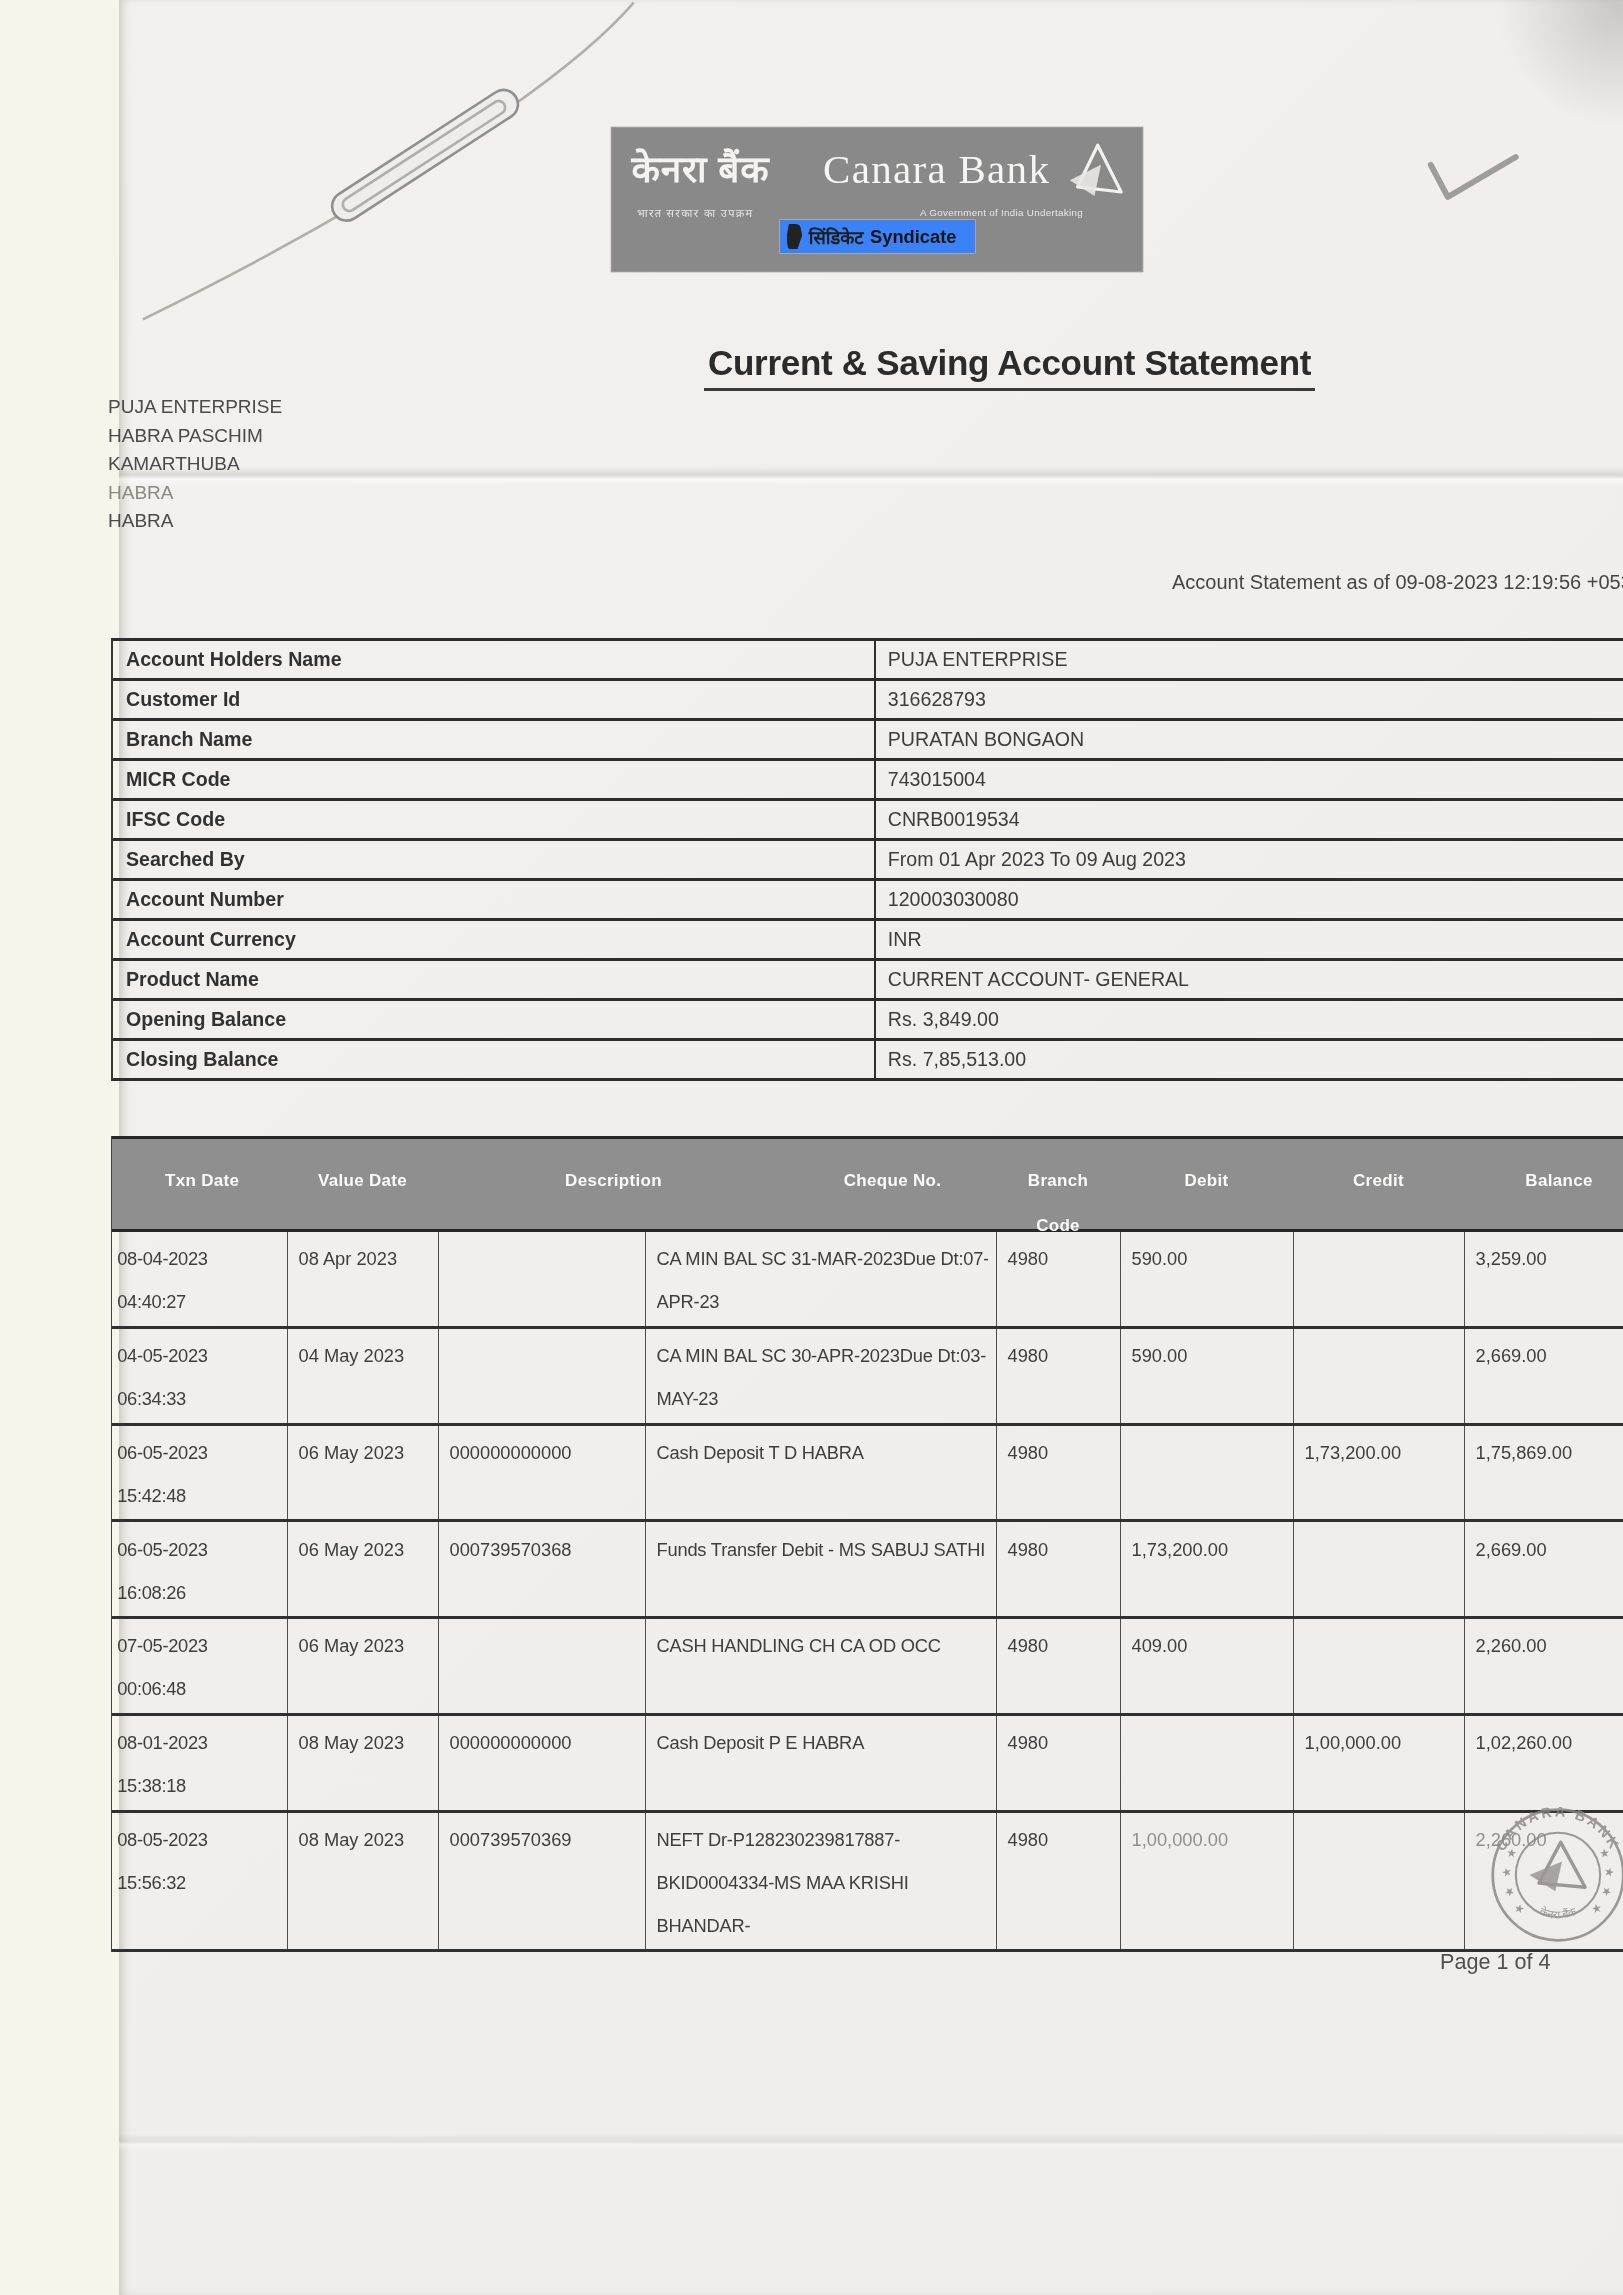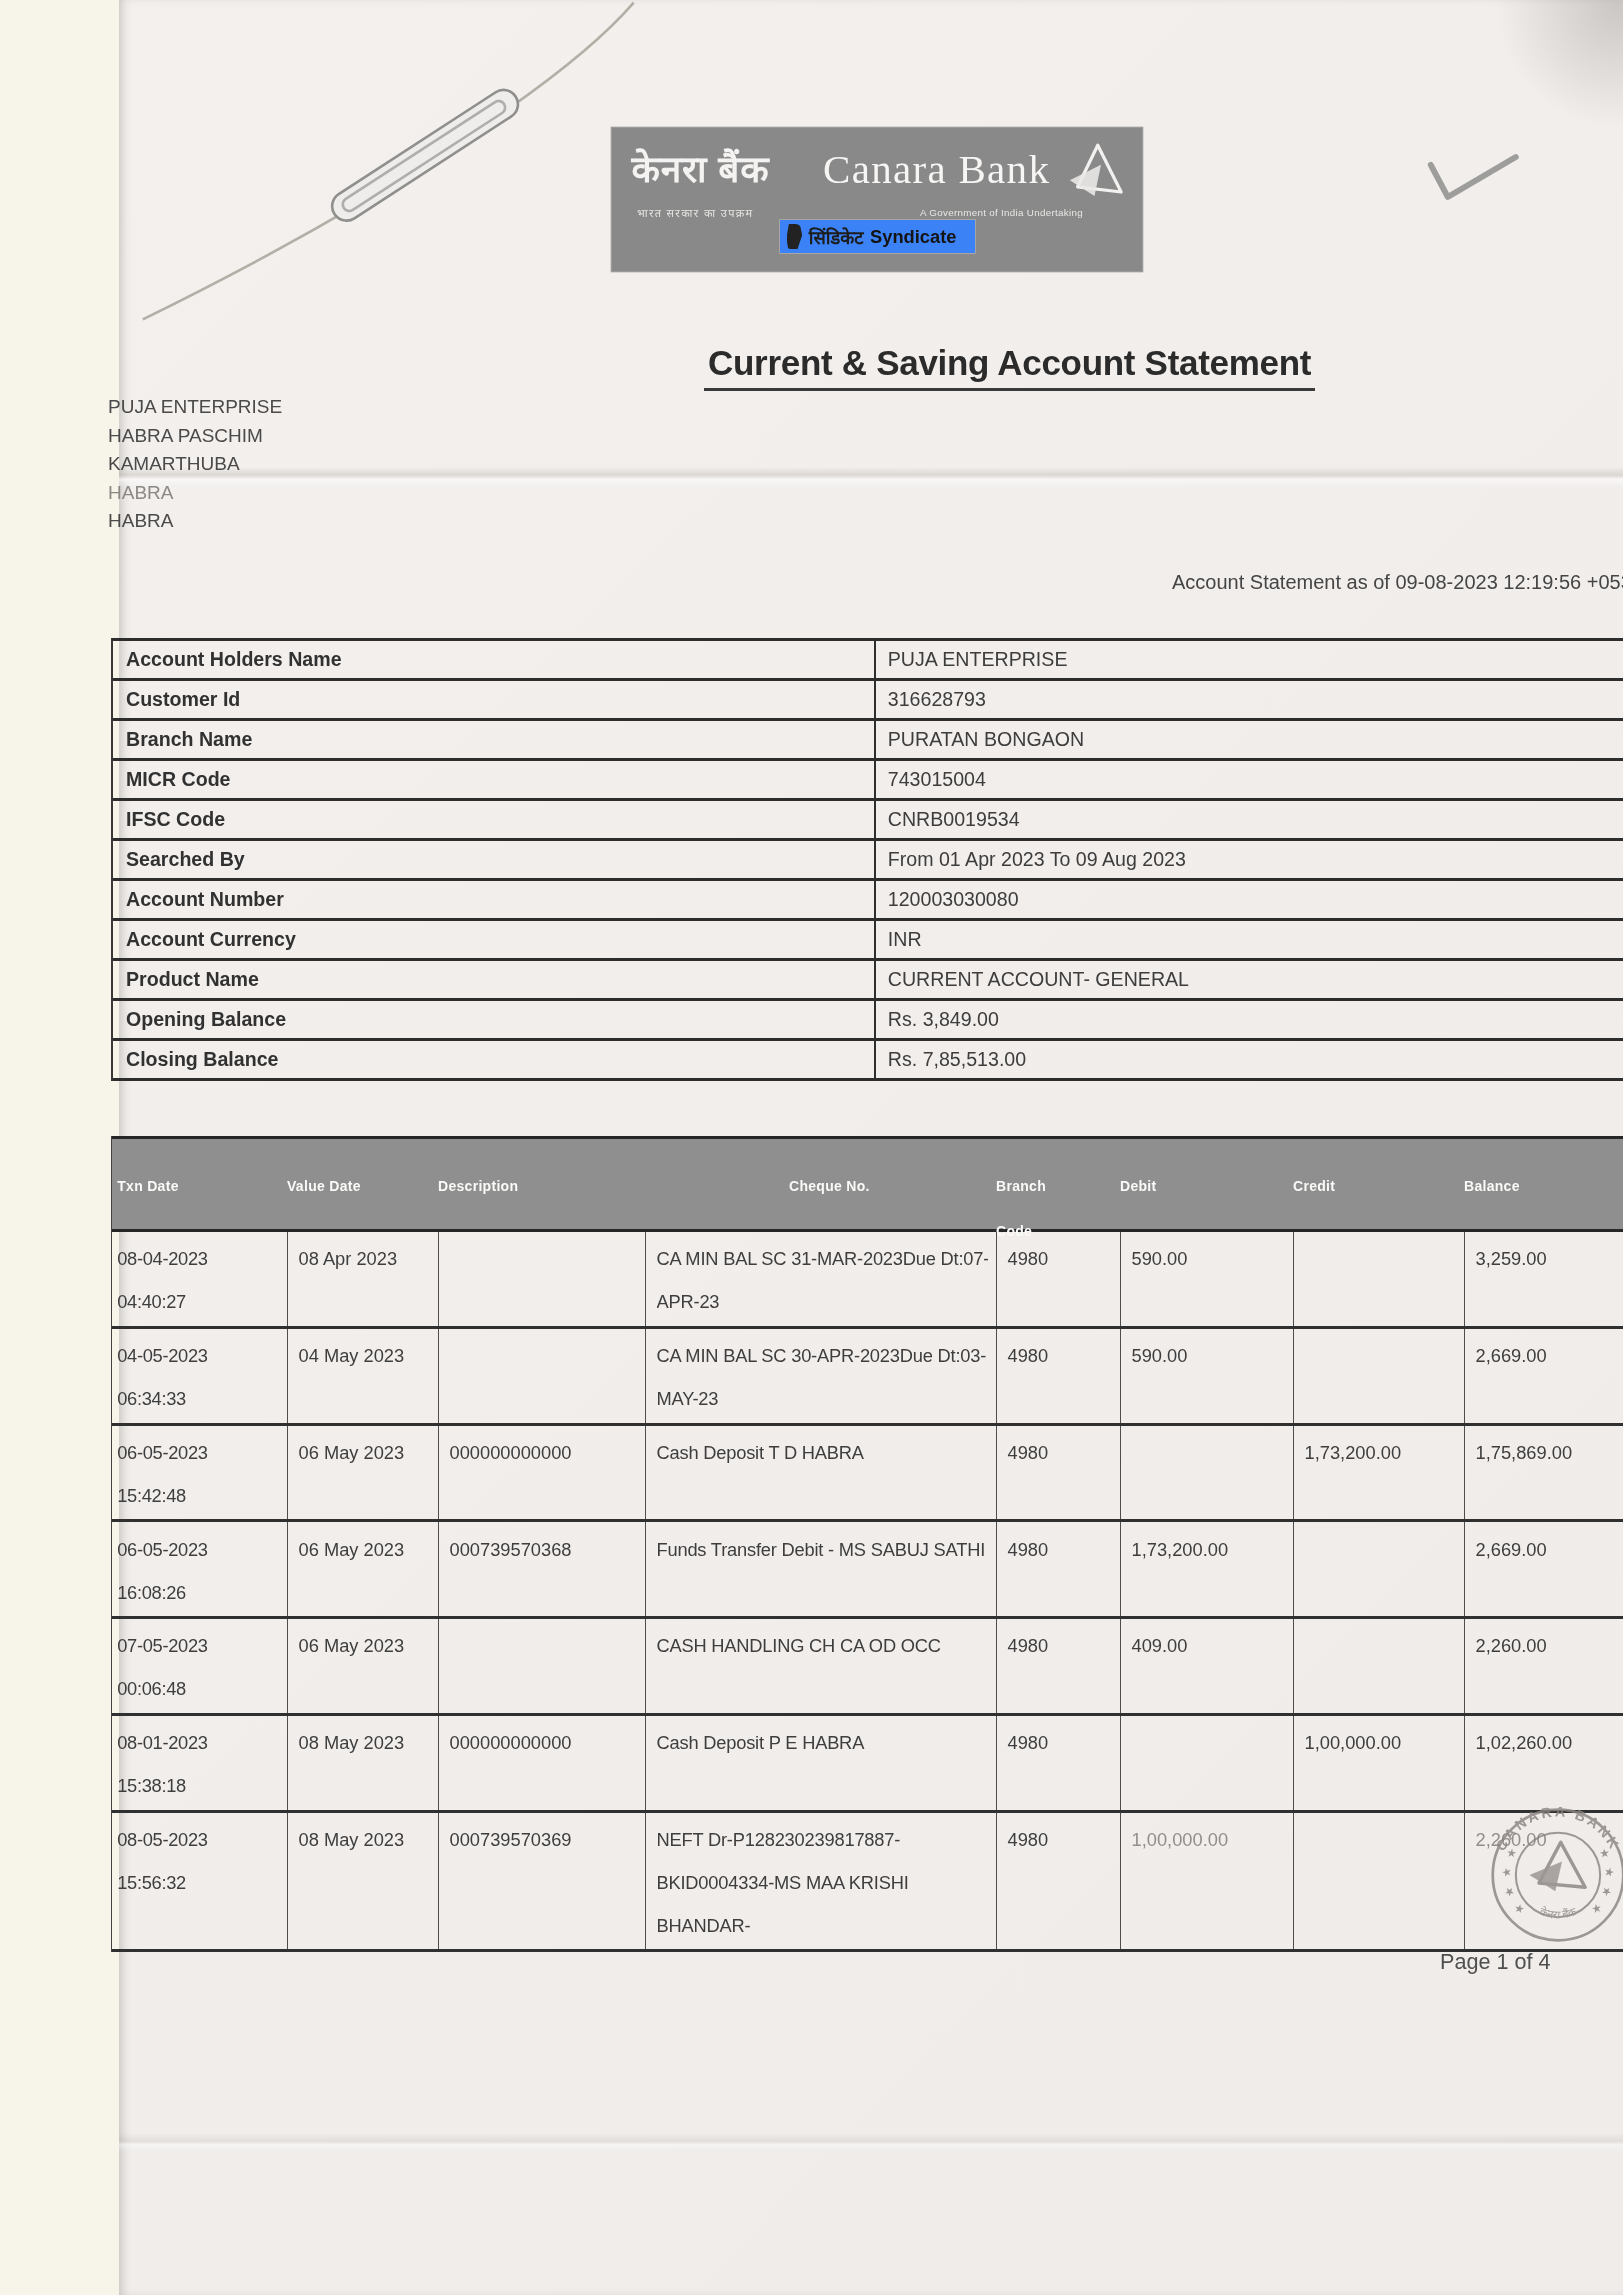--- a/index.html
+++ b/index.html
@@ -93,22 +93,22 @@
     padding:7.2px 0 0 11.8px;font-size:19.6px;color:#3d3d3d;white-space:nowrap;
   }
 
   
   .txn-table{position:absolute;left:111px;top:1136px;width:1543px;border-left:1.3px solid #444;}
   .txn-header{
     display:flex;height:90px;background:#8f8f8f;
     border-top:3.3px solid #262626;border-bottom:3.3px solid #262626;box-sizing:content-box;
   }
   .txn-header .cell{
-    box-sizing:border-box;padding-top:25px;line-height:45px;text-align:left;
-    font-size:14px;font-weight:600;color:#fafaf8;letter-spacing:0.3px;
+    box-sizing:border-box;padding-top:19px;line-height:45px;text-align:center;
+    font-size:17px;font-weight:600;color:#fafaf8;letter-spacing:0.3px;
   }
   .txn-row{display:flex;min-height:52px;border-bottom:3.3px solid #303030;background:transparent;}
   .txn-row .cell{
     box-sizing:border-box;padding:5.2px 7.9px 2.6px 10.5px;
     font-size:18.3px;line-height:43px;color:#3e3e3e;overflow:hidden;
   }
   .txn-row .cell + .cell{border-left:1.3px solid #4e4e4e;}
   .c0{width:175px;flex:0 0 auto;letter-spacing:-0.3px;padding-left:5.2px !important;}
   .c1{width:151px;flex:0 0 auto;}
   .c2{width:207px;flex:0 0 auto;}

